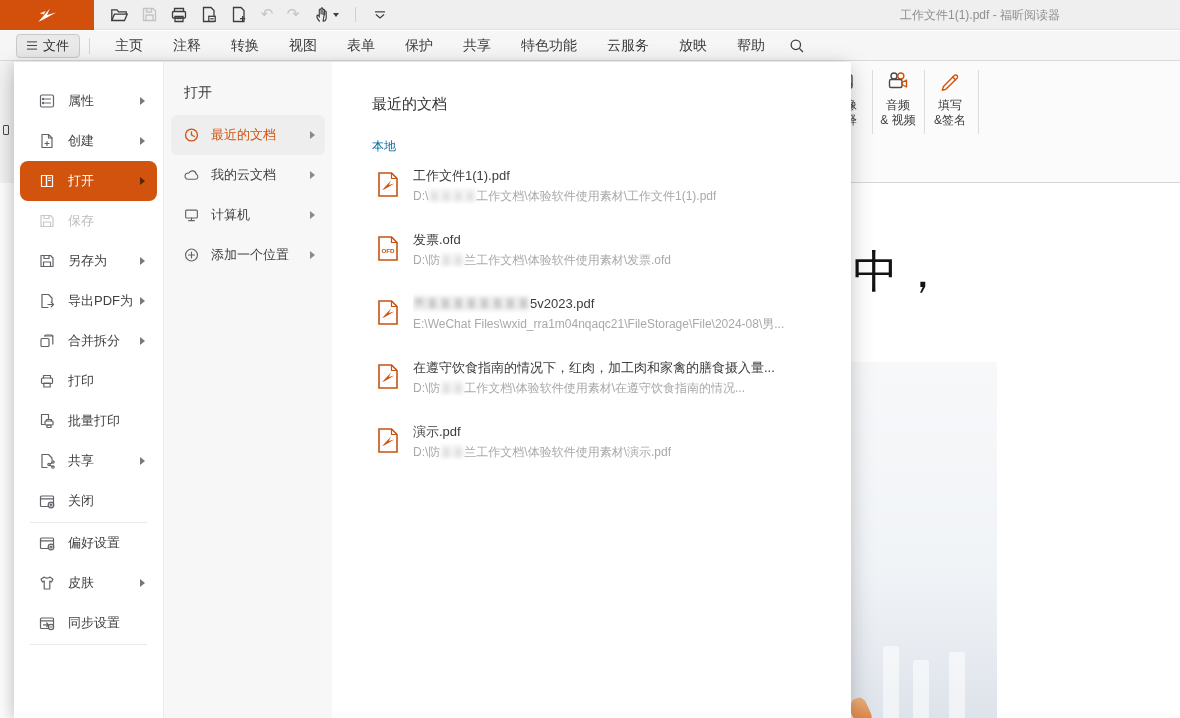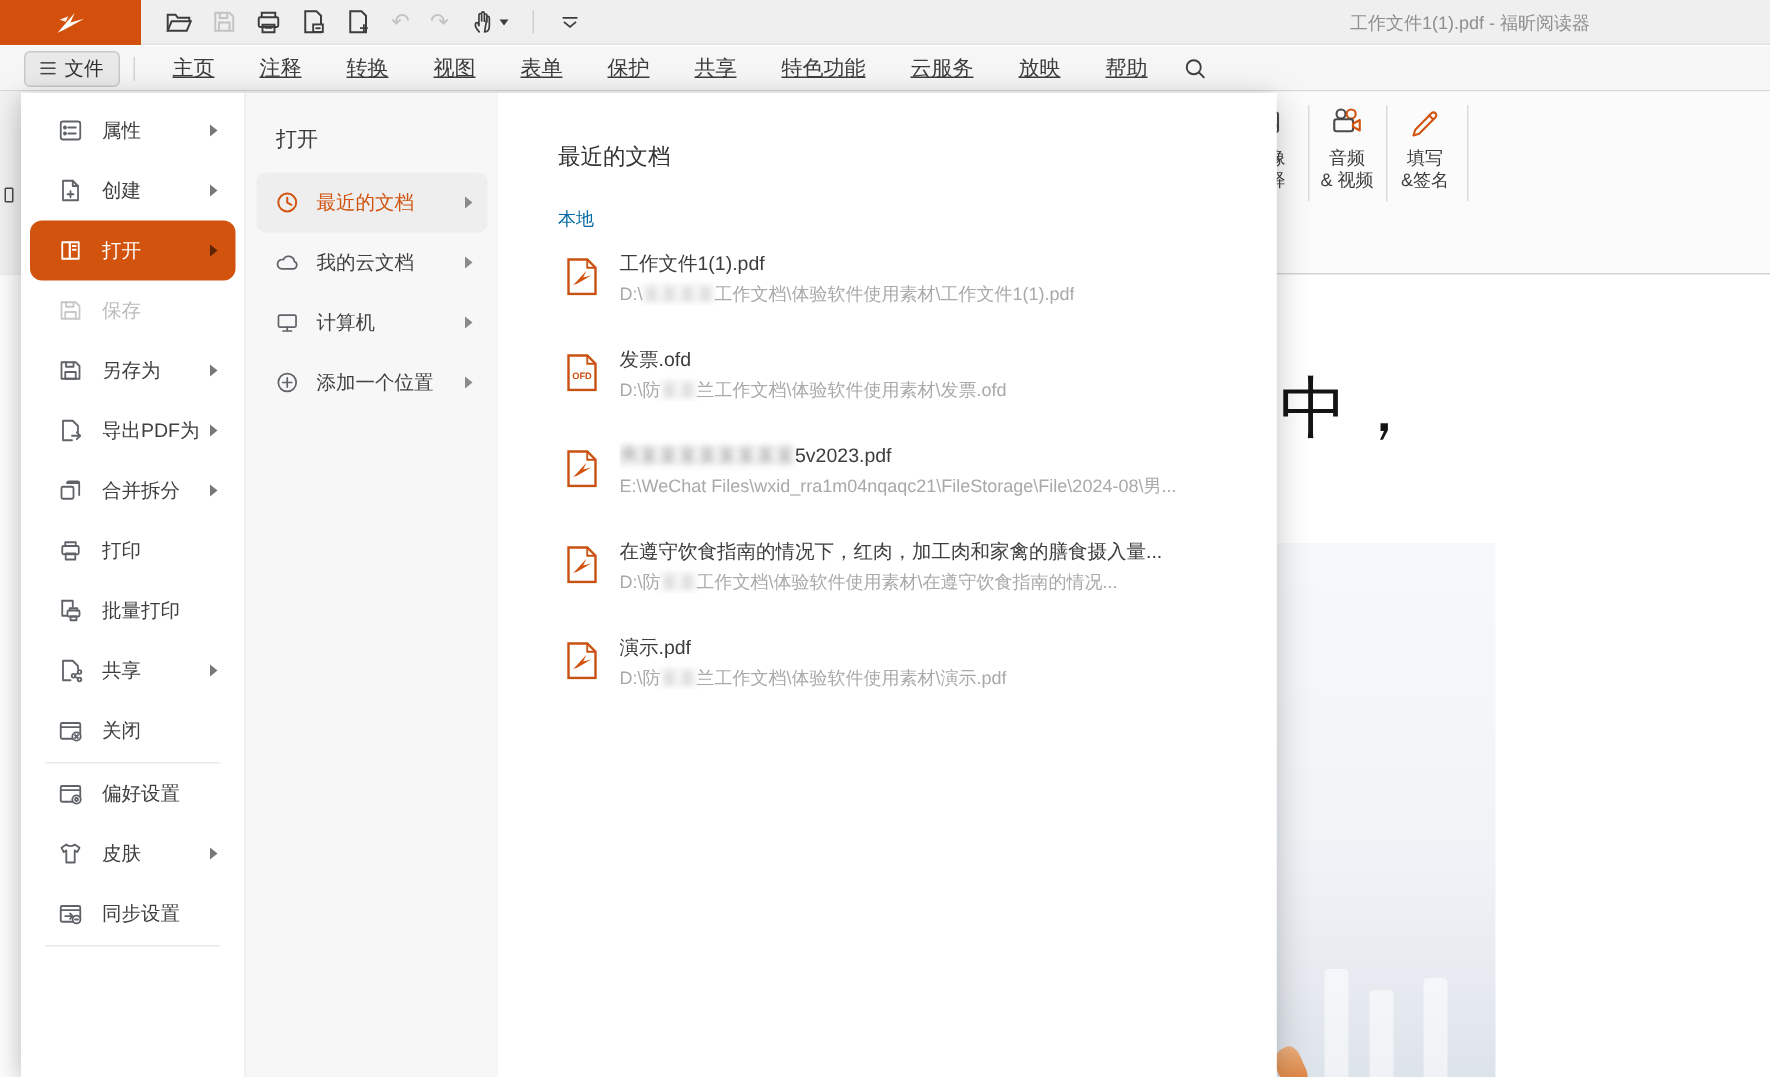--- a/index.html
+++ b/index.html
@@ -20,41 +20,41 @@
   .dd-caret { width:0; height:0; border-left:3.5px solid transparent; border-right:3.5px solid transparent; border-top:4px solid #3d3d3d; margin-left:2px; }
   .vdiv { width:1px; height:15px; background:#cfcfcf; margin:0 9px; }
   .win-title { position:absolute; left:860px; top:0; width:240px; height:30px; line-height:30px; text-align:center; font-size:12px; color:#8f8f8f; white-space:nowrap; }
 
   
   .menubar { position:absolute; left:0; top:31px; width:1180px; height:30px; background:#f6f6f6; border-bottom:1px solid #d9d9d9; display:flex; align-items:center; }
   .file-btn { margin-left:16px; height:24px; padding:0 10px; background:#e9e9e9; border:1px solid #c9c9c9; border-radius:4px; display:flex; align-items:center; gap:6px; font-size:13px; color:#2f2f2f; cursor:pointer; font-family:inherit; }
   .hamb { width:10px; height:1.4px; background:#444; box-shadow:0 -3.6px 0 #444, 0 3.6px 0 #444; display:inline-block; }
   .vdiv2 { width:1px; height:16px; background:#d4d4d4; margin:0 10px 0 9px; }
   .tabs { display:flex; align-items:center; height:30px; }
-  .tab { padding:0 15px; height:30px; line-height:29px; font-size:14px; color:#3c3c3c; cursor:pointer; white-space:nowrap;text-decoration:underline; }
+  .tab { padding:0 15px; height:30px; line-height:29px; font-size:14px; color:#3c3c3c; cursor:pointer; white-space:nowrap; }
   .searchbtn { background:none; border:none; width:30px; height:28px; display:flex; align-items:center; justify-content:center; cursor:pointer; margin-left:2px; }
 
   
   .ribbon { position:absolute; left:0; top:61px; width:1180px; height:122px; background:#fbfbfb; border-bottom:1px solid #d6d6d6; }
   .rb-btn { position:absolute; top:5px; height:78px; display:flex; flex-direction:column; align-items:center; cursor:pointer; background:none; border:none; font-family:inherit; }
   .rb-icon { height:32px; display:flex; align-items:center; justify-content:center; }
   .rb-label { font-size:12px; line-height:15px; color:#3c3c3c; text-align:center; white-space:nowrap; }
   .rb-div { position:absolute; top:9px; width:1px; height:64px; background:#dcdcdc; }
   .left-strip { position:absolute; left:0; top:61px; width:14px; height:122px; background:#f3f3f3; }
   .left-strip .frag { position:absolute; left:3px; top:64px; width:6px; height:10px; border:1.5px solid #4a4a4a; border-radius:1px; }
 
   .docarea { position:absolute; left:0; top:184px; width:1180px; height:534px; background:#ffffff; }
   .doc-text { position:absolute; left:853px; top:58px; font-family:"DejaVu Serif","Liberation Serif",serif; font-size:45px; color:#141414; letter-spacing:2px; white-space:nowrap; }
   .doc-image { position:absolute; left:851px; top:178px; width:146px; height:356px; background:linear-gradient(180deg,#f7f8fa 0%,#f1f4f7 55%,#e7ebf1 82%,#dde3ea 100%); overflow:hidden; }
   .doc-image .bar { position:absolute; bottom:0; width:16px; height:72px; background:rgba(255,255,255,.55); border-radius:3px 3px 0 0; }
   .doc-image .wisp { position:absolute; left:0px; bottom:-6px; width:18px; height:26px; background:linear-gradient(200deg,#f0b07a,#d96c1e); border-radius:60% 40% 30% 60%; transform:rotate(-24deg); opacity:.9; }
 
   
   .overlay { position:absolute; left:14px; top:62px; width:837px; height:656px; display:flex; background:#fff; box-shadow:0 6px 22px rgba(0,0,0,.22), -3px 0 10px rgba(0,0,0,.06); z-index:10; }
-  .col1 { width:149px; background:#fff; padding-top:5px; flex:0 0 auto; }
+  .col1 { width:149px; background:#fff; padding-top:19px; flex:0 0 auto; }
   .menu-item { height:40px; margin:0 6px; border-radius:8px; display:flex; align-items:center; padding:0 8px 0 18px; cursor:pointer; color:#3f3f3f; font-size:13px; position:relative; }
   .menu-item .mi-icon { width:18px; height:18px; margin-right:12px; display:flex; align-items:center; justify-content:center; color:#5f6368; flex:0 0 auto; }
   .menu-item .mi-label { flex:1; white-space:nowrap; }
   .menu-item .mi-arrow { width:0; height:0; border-top:4px solid transparent; border-bottom:4px solid transparent; border-left:5px solid #787878; margin-right:4px; }
   .menu-item.active { background:#d2530e; color:#fff; }
   .menu-item.active .mi-icon { color:#fff; }
   .menu-item.active .mi-arrow { border-left-color:#5b2403; }
   .menu-item.disabled { color:#bcbcbc; cursor:default; }
   .menu-item.disabled .mi-icon { color:#c8c8c8; }
   .menu-divider { height:1px; background:#e9e9e9; margin:0.5px 16px; }

